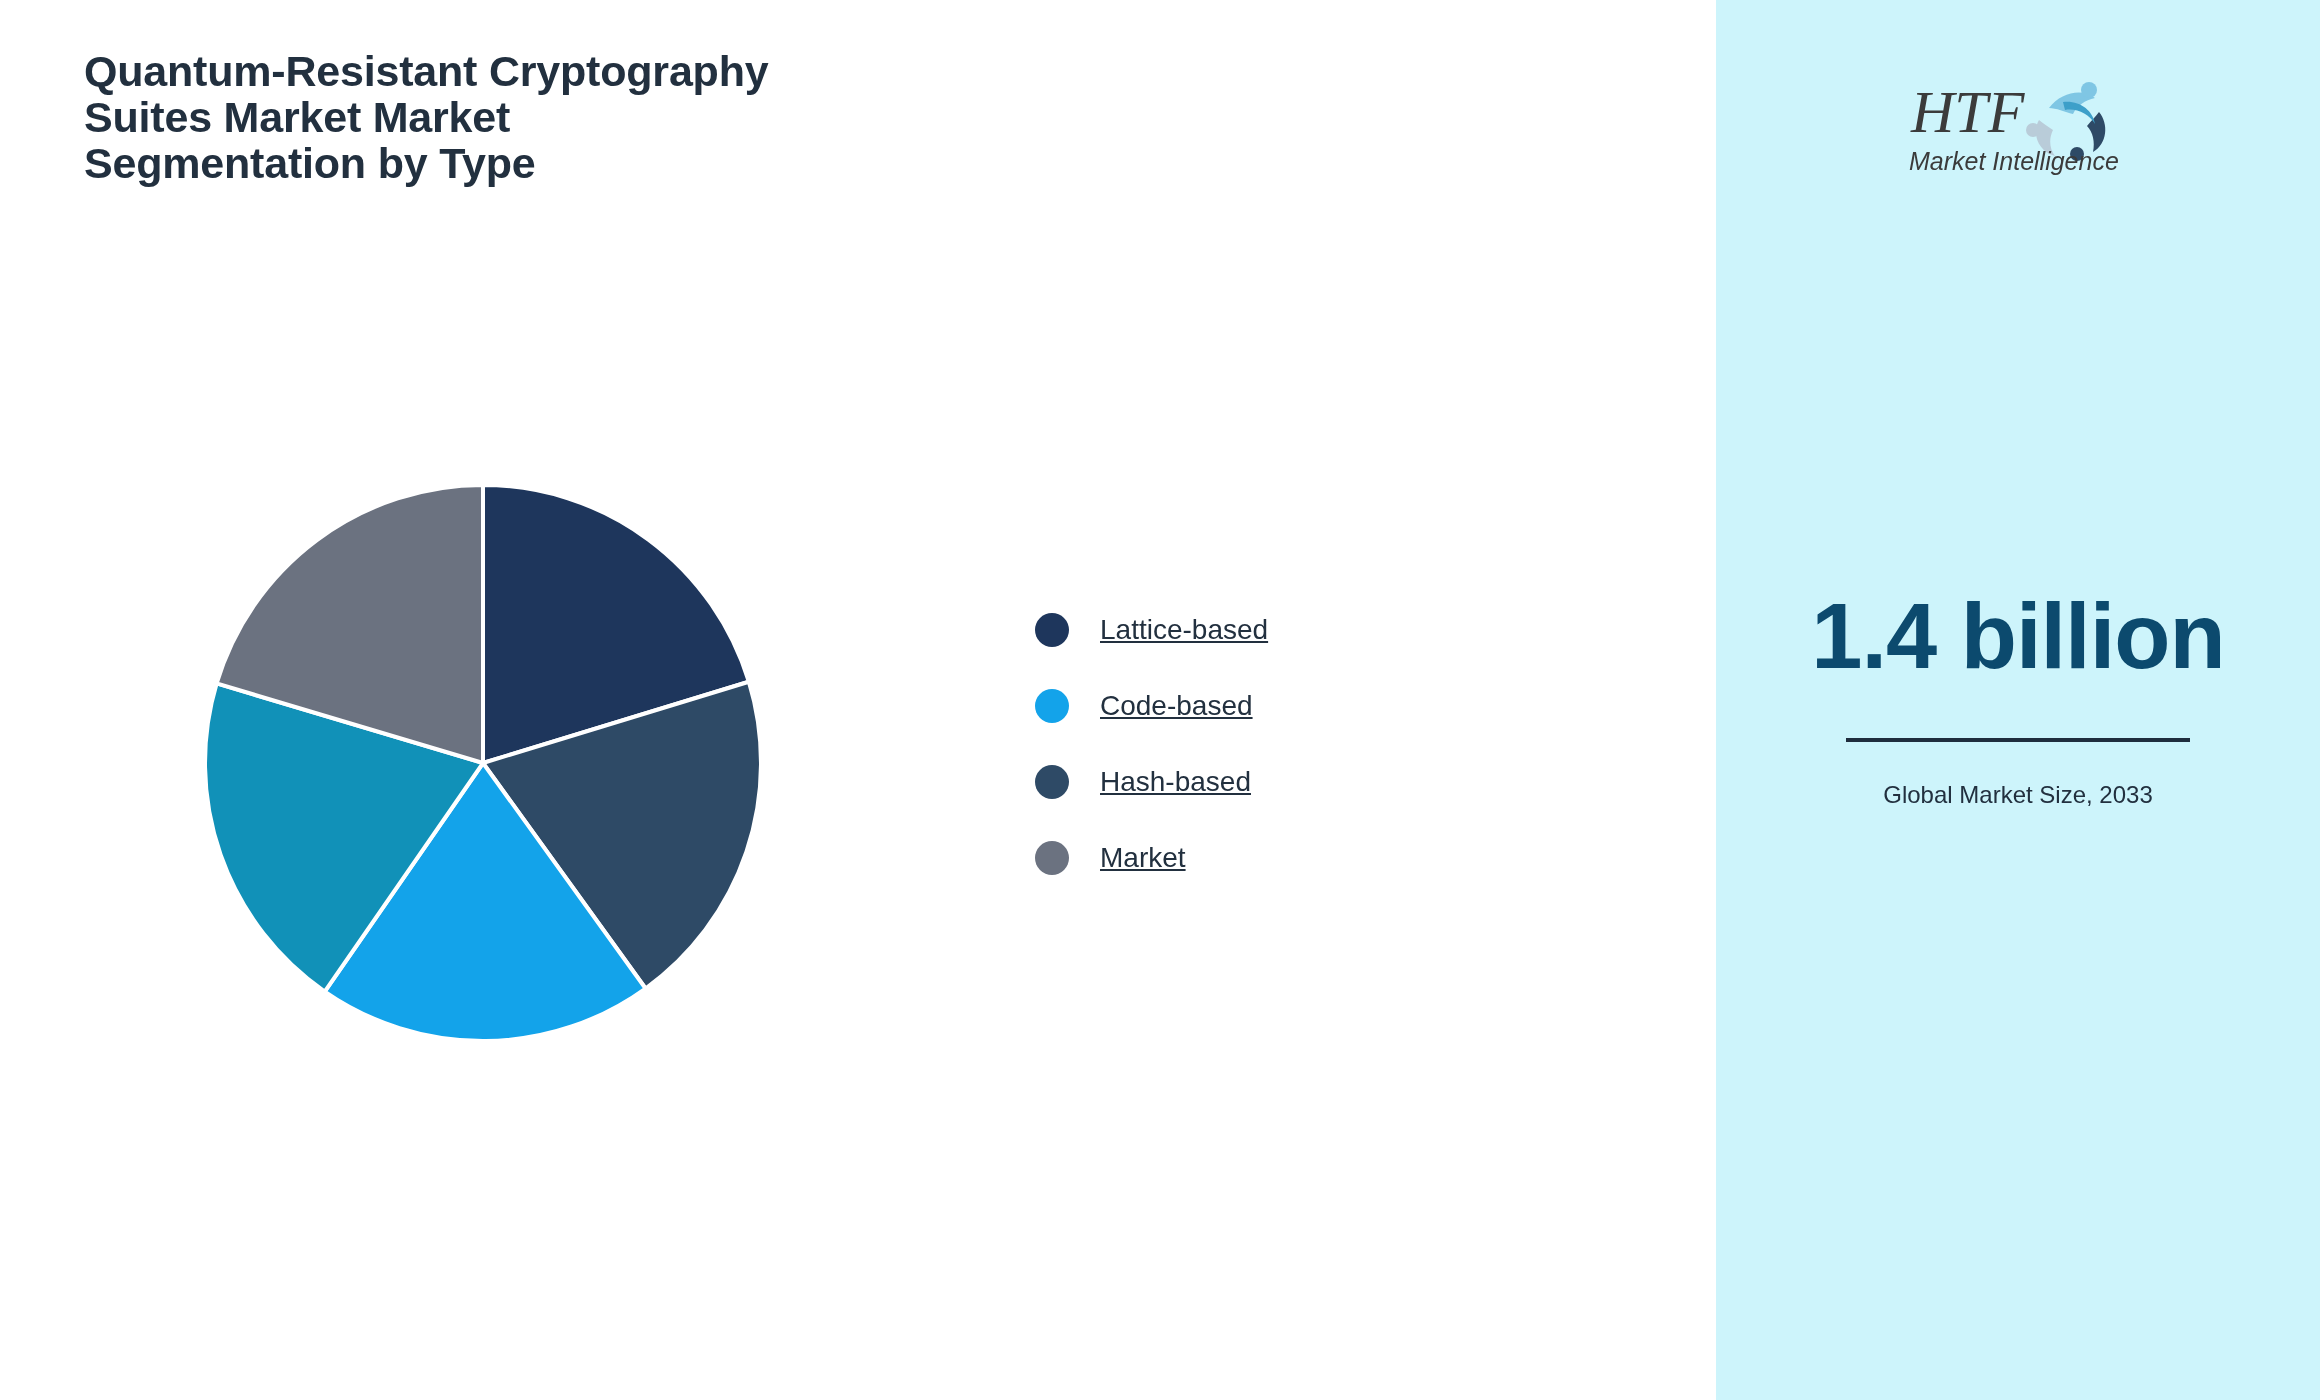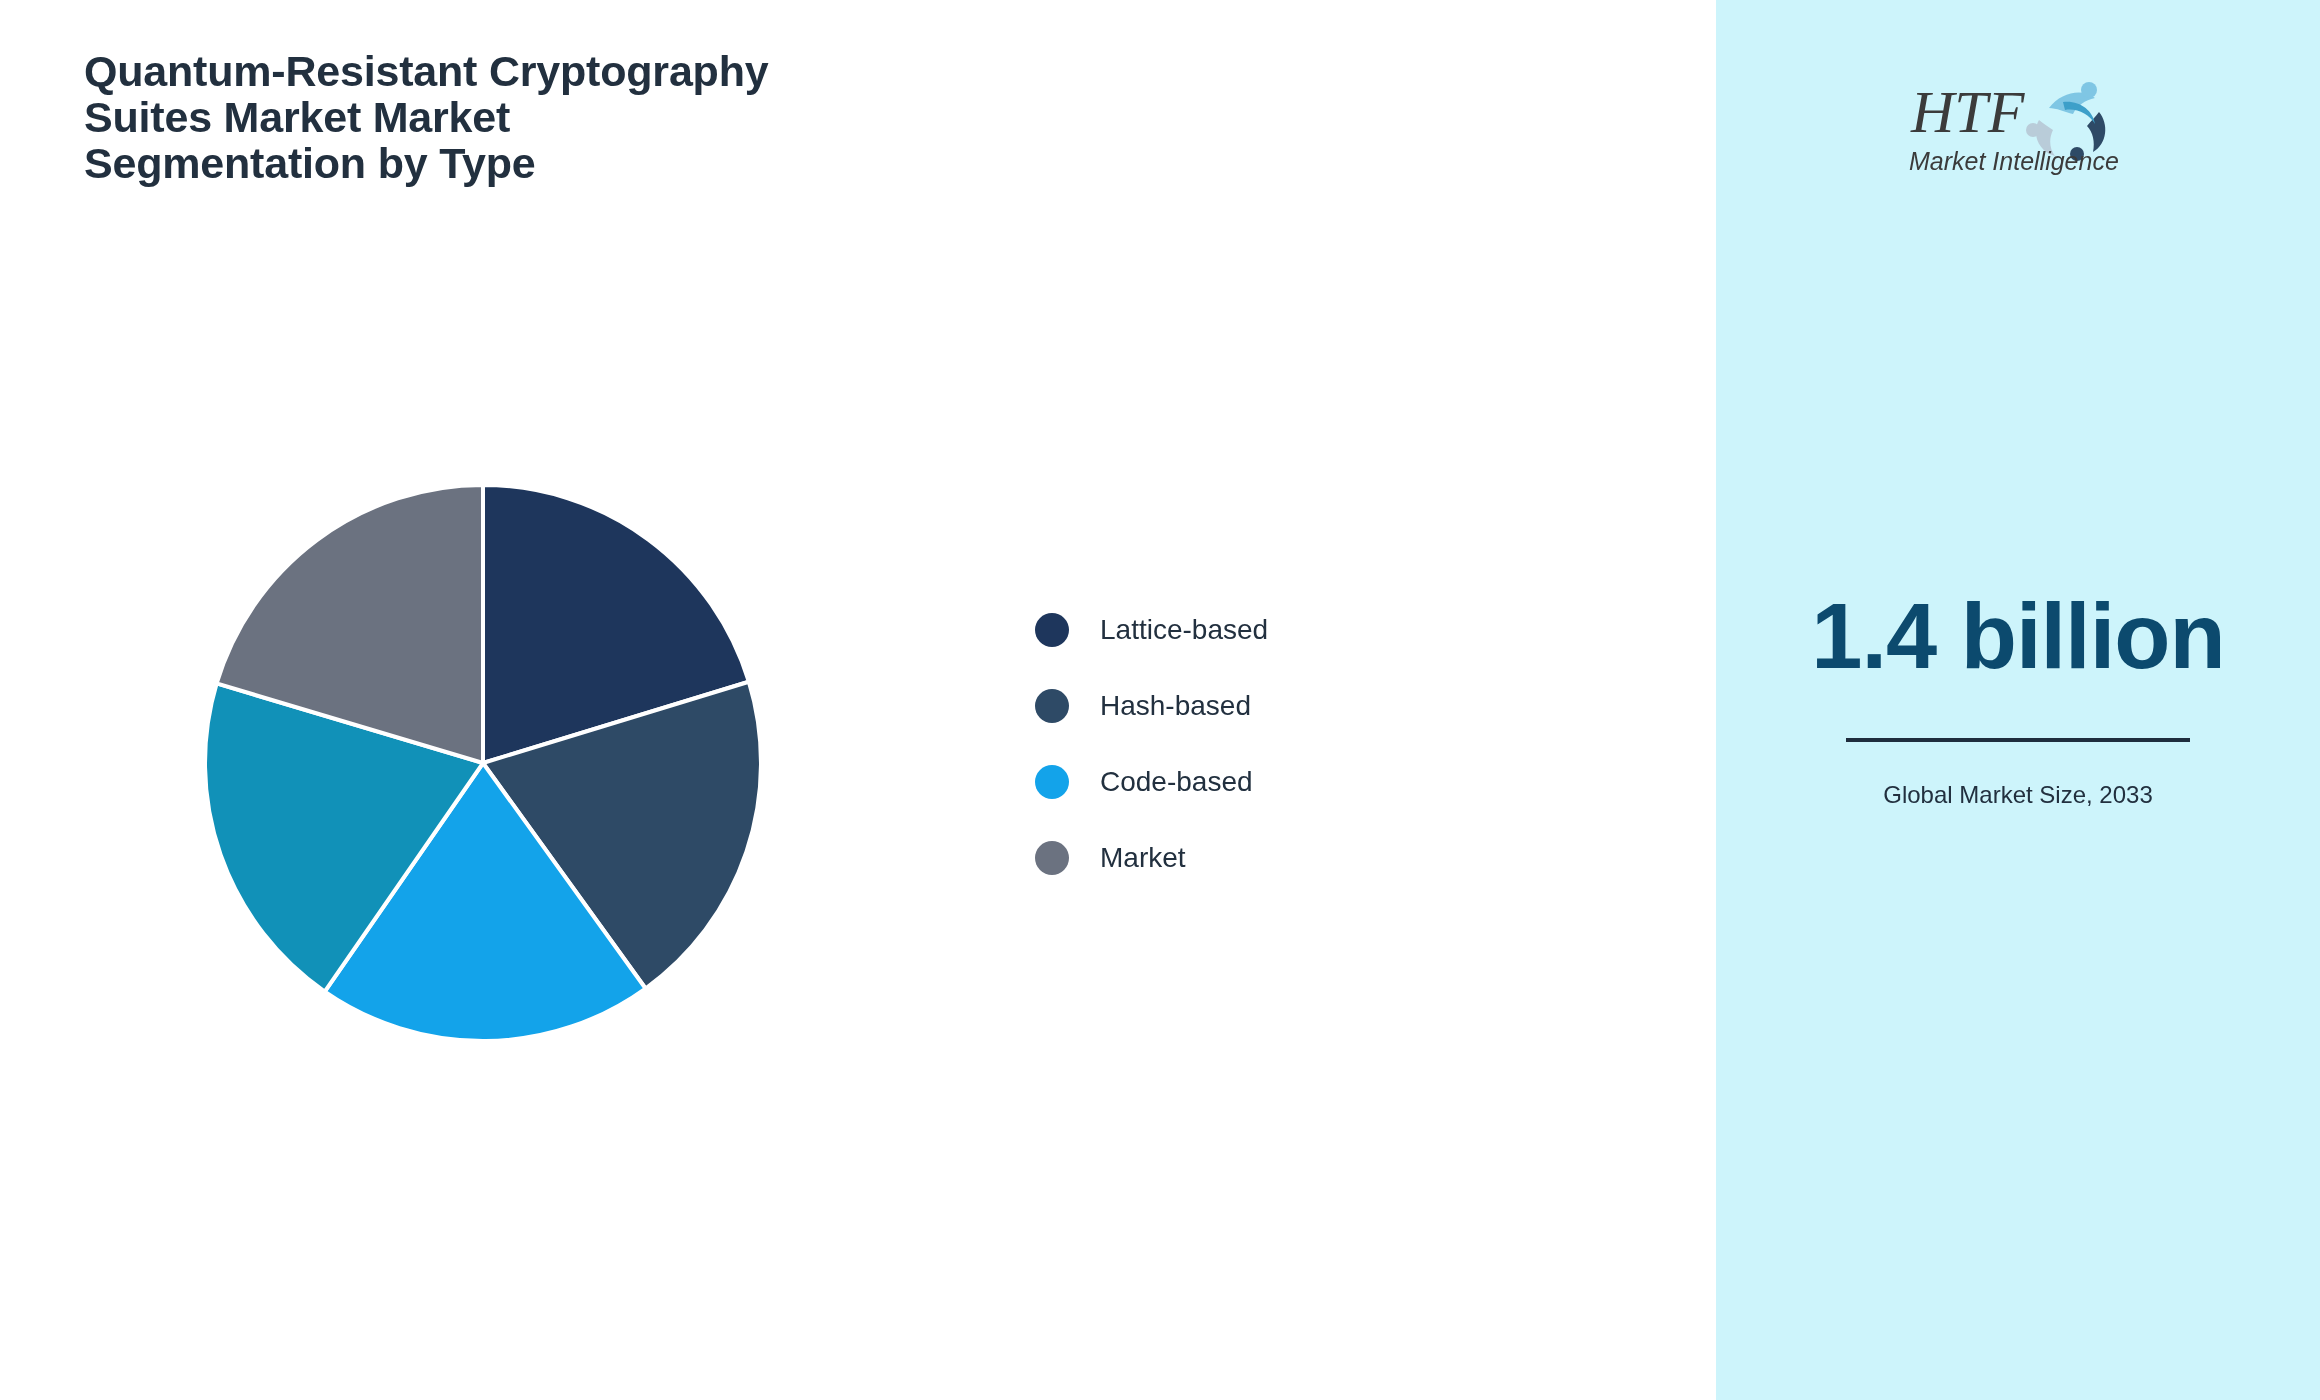--- a/index.html
+++ b/index.html
@@ -79,20 +79,21 @@
     height: 34px;
     border-radius: 50%;
     flex: 0 0 auto;
   }
   .legend-label {
     margin-left: 31px;
     font-size: 28px;
     color: #22303f;
     line-height: 1;
     white-space: nowrap;
+    text-decoration: underline;
   }
 
   
   .right-panel {
     position: absolute;
     left: 1716px;
     top: 0;
     width: 604px;
     height: 1400px;
     background: #cdf4fb;
@@ -160,26 +161,26 @@
           </g>
       </svg>
     </div>
 
     <div class="legend" id="legend">
         <div class="legend-item">
           <span class="legend-swatch" style="background: rgb(30, 54, 92);"></span>
           <span class="legend-label">Lattice-based</span>
         </div>
         <div class="legend-item">
+          <span class="legend-swatch" style="background: rgb(19, 163, 234);"></span>
+          <span class="legend-label">Code-based</span>
+        </div>
+        <div class="legend-item">
           <span class="legend-swatch" style="background: rgb(46, 74, 102);"></span>
           <span class="legend-label">Hash-based</span>
-        </div>
-        <div class="legend-item">
-          <span class="legend-swatch" style="background: rgb(19, 163, 234);"></span>
-          <span class="legend-label">Code-based</span>
         </div>
         <div class="legend-item">
           <span class="legend-swatch" style="background: rgb(107, 114, 128);"></span>
           <span class="legend-label">Market</span>
         </div>
       </div>
 
   </div>
 
   <div class="right-panel">

